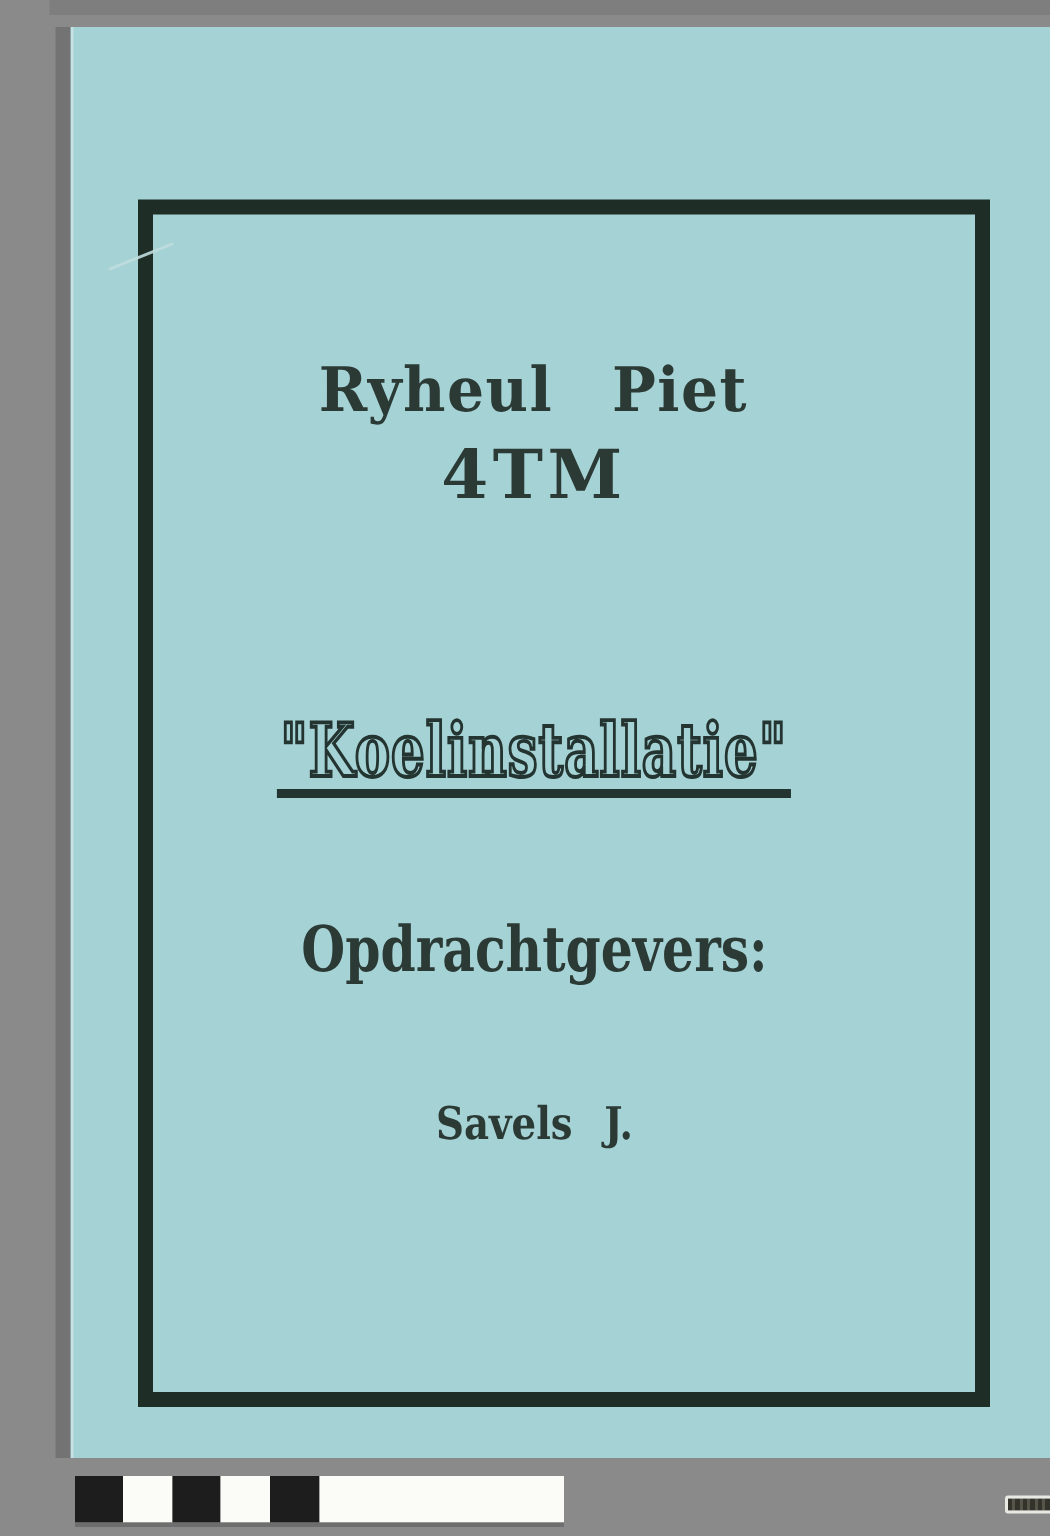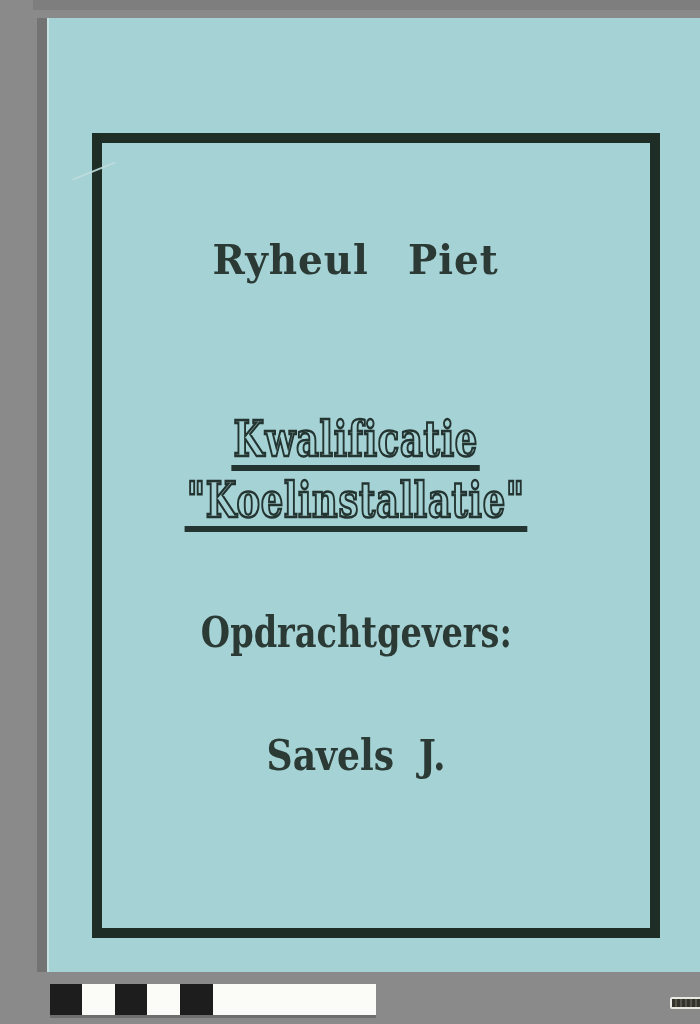--- a/index.html
+++ b/index.html
@@ -63,21 +63,21 @@
     -webkit-text-stroke: 2.6px #243430;
     letter-spacing: 1px;
     transform: scaleX(.72);
     border-bottom: 6px solid #243430;
     padding: 0 3px 1px 3px;
   }
   .l-heading       { top: 612px; font-size: 42px; text-align: center; }
   .l-heading .txt  { transform: scaleX(.80); }
   .l-assignor1     { top: 674px; font-size: 42px; }
   .l-assignor1 .txt{ word-spacing: 18px; transform: scaleX(.88); }
-  .l-assignor2     { top: 735px; font-size: 42px; }
+  .l-assignor2     { top: 735px; font-size: 30px; }
   .l-assignor2 .txt{ word-spacing: 14px; transform: scaleX(.86); }
 
   
   .cal-strip {
     position: absolute; left: 17px; top: 984px; height: 31px;
     display: flex;
   }
   .cal { height: 31px; }
   .cal.b1 { width: 32px; background: #1d1d1d; }
   .cal.w1 { width: 33px; background: #fbfbf8; }
@@ -106,22 +106,22 @@
   <div class="paper-shadow"></div>
 
   <div class="paper">
     <div class="border-frame"></div>
     <div class="scratch"></div>
   </div>
 
   <div class="line l-author">
     <span class="txt">Ryheul Piet</span>
   </div>
-  <div class="line l-title1 outline">
-    <span class="txt">Kwalificatie</span>
+  <div class="line l-class">
+    <span class="txt">4TM</span>
   </div>
   <div class="line l-title2 outline">
     <span class="txt">"Koelinstallatie"</span>
   </div>
   <div class="line l-heading">
     <span class="txt">Opdrachtgevers:</span>
   </div>
   <div class="line l-assignor2">
     <span class="txt">Savels J.</span>
   </div>

